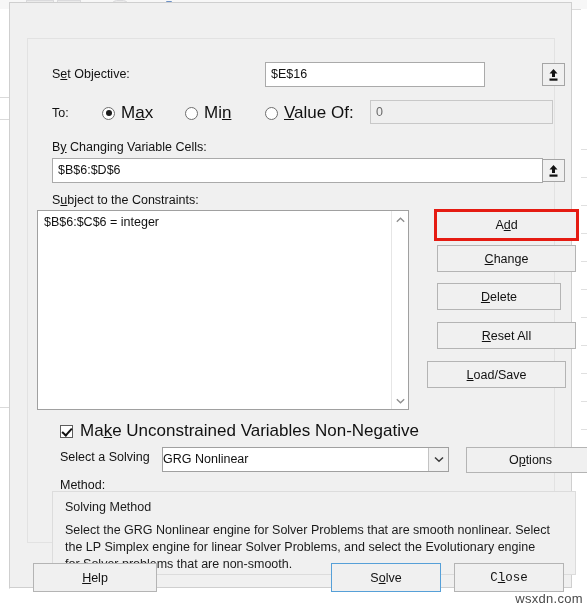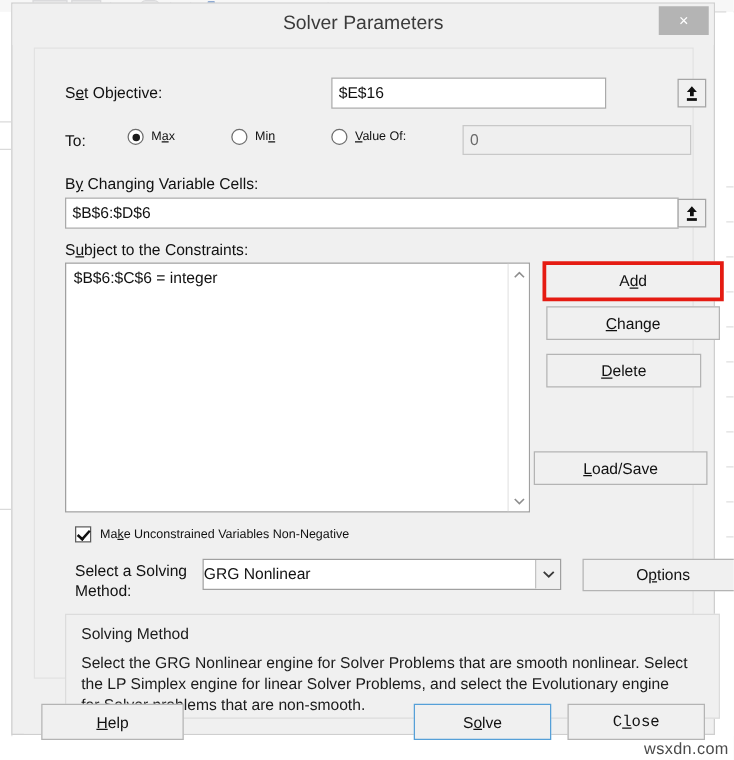--- a/index.html
+++ b/index.html
@@ -198,21 +198,21 @@
     flex: none;
   }
   .radio.on::after {
     content: "";
     position: absolute;
     left: 2.5px; top: 2.5px;
     width: 6px; height: 6px;
     border-radius: 50%;
     background: #1b1b1b;
   }
-  .radio-label { font-size: 10px; color: #111; }
+  .radio-label { font-size: 17px; color: #111; }
 
   
   .listbox {
     position: absolute;
     background: #ffffff;
     border: 1px solid #a0a0a0;
     box-sizing: border-box;
     overflow: hidden;
   }
   .listitem {
@@ -377,24 +377,20 @@
   <div class="right-edge-tick" style="top:280px;"></div>
   <div class="right-edge-tick" style="top:308px;"></div>
   <div class="right-edge-tick" style="top:336px;"></div>
   <div class="right-edge-tick" style="top:364px;"></div>
   <div class="right-edge-tick" style="top:392px;"></div>
   <div class="right-edge-tick" style="top:420px;"></div>
 </div>
 
 <div class="dialog">
 
-  <div class="titlebar">
-    <div class="title-text">Solver Parameters</div>
-    <div class="close-btn">×</div>
-  </div>
 
   <div class="dialog-body">
 
     <div class="group-outer"></div>
 
     <div class="lbl" style="left:33px; top:31px;">
       S<span class="u">e</span>t Objective:
     </div>
     <div class="tbox" style="left:246px; top:26px; width:220px; height:25px;">$E$16</div>
     <div class="picker" style="left:523px; top:27px;">
@@ -427,21 +423,21 @@
     <div class="picker" style="left:523px; top:123px;">
       <svg width="13" height="14" viewBox="0 0 13 14">
         <path d="M6.5 1 L10.5 5.5 L8 5.5 L8 9 L5 9 L5 5.5 L2.5 5.5 Z" fill="#111"></path>
         <rect x="2.5" y="10.5" width="8" height="2.2" fill="#111"></rect>
       </svg>
     </div>
 
     <div class="lbl" style="left:33px; top:157px;">
       S<span class="u">u</span>bject to the Constraints:
     </div>
-    <div class="listbox" style="left:33px; top:174px; width:372px; height:200px;">
+    <div class="listbox" style="left:18px; top:174px; width:372px; height:200px;">
       <div class="listitem">$B$6:$C$6 = integer</div>
       <div class="scrollbar">
         <div class="sb-arrow up">
           <svg width="9" height="6" viewBox="0 0 9 6">
               <path d="M0.8 4.8 L4.5 1.2 L8.2 4.8" stroke="#8e8e8e" stroke-width="1.3" fill="none"></path>
             </svg>
         </div>
         <div class="sb-arrow dn">
           <svg width="9" height="6" viewBox="0 0 9 6">
               <path d="M0.8 1.2 L4.5 4.8 L8.2 1.2" stroke="#8e8e8e" stroke-width="1.3" fill="none"></path>
@@ -452,31 +448,34 @@
 
     <div class="btn highlight" style="left:415px; top:173px; width:145px; height:32px;">
       <span>A<span class="u">d</span>d</span>
     </div>
     <div class="btn" style="left:418px; top:209px; width:139px; height:27px;">
       <span><span class="u">C</span>hange</span>
     </div>
     <div class="btn" style="left:418px; top:247px; width:124px; height:27px;">
       <span><span class="u">D</span>elete</span>
     </div>
+    <div class="btn" style="left:418px; top:286px; width:139px; height:27px;">
+      <span><span class="u">R</span>eset All</span>
+    </div>
     <div class="btn" style="left:408px; top:325px; width:139px; height:27px;">
       <span><span class="u">L</span>oad/Save</span>
     </div>
 
     <div class="cb-wrap" style="left:41px; top:385px;">
       <span class="cb on"></span>
       <span class="radio-label">Ma<span class="u">k</span>e Unconstrained Variables Non-Negative</span>
     </div>
 
     <div class="lbl" style="left:41px; top:414px;">Select a Solving</div>
-    <div class="lbl" style="left:41px; top:430px;">Method:</div>
+    <div class="lbl" style="left:41px; top:442px;">Method:</div>
 
     <div class="combo" style="left:143px; top:411px; width:287px; height:25px;">
       <span>GRG Nonlinear</span>
       <span class="combo-arrow">
         <svg width="10" height="7" viewBox="0 0 10 7">
             <path d="M1 1.5 L5 5.3 L9 1.5" stroke="#3b3b3b" stroke-width="1.5" fill="none"></path>
           </svg>
       </span>
     </div>
 
@@ -484,21 +483,21 @@
       <span>O<span class="u">p</span>tions</span>
     </div>
 
     <div class="infopanel" style="left:33px; top:455px; width:524px; height:84px;">
       <div class="info-title">Solving Method</div>
       <div class="info-body">Select the GRG Nonlinear engine for Solver Problems that are smooth nonlinear. Select the LP Simplex engine for linear Solver Problems, and select the Evolutionary engine for Solver problems that are non-smooth.</div>
     </div>
 
   </div>
 
-  <div class="btn" style="left:23px; top:560px; width:114px; height:29px;">
+  <div class="btn" style="left:23px; top:560px; width:124px; height:29px;">
     <span><span class="u">H</span>elp</span>
   </div>
   <div class="btn focus" style="left:321px; top:560px; width:110px; height:29px;">
     <span>S<span class="u">o</span>lve</span>
   </div>
   <div class="btn" style="left:444px; top:560px; width:110px; height:29px;font-family:Liberation Mono, monospace;">
     <span>C<span class="u">l</span>ose</span>
   </div>
 </div>
 

